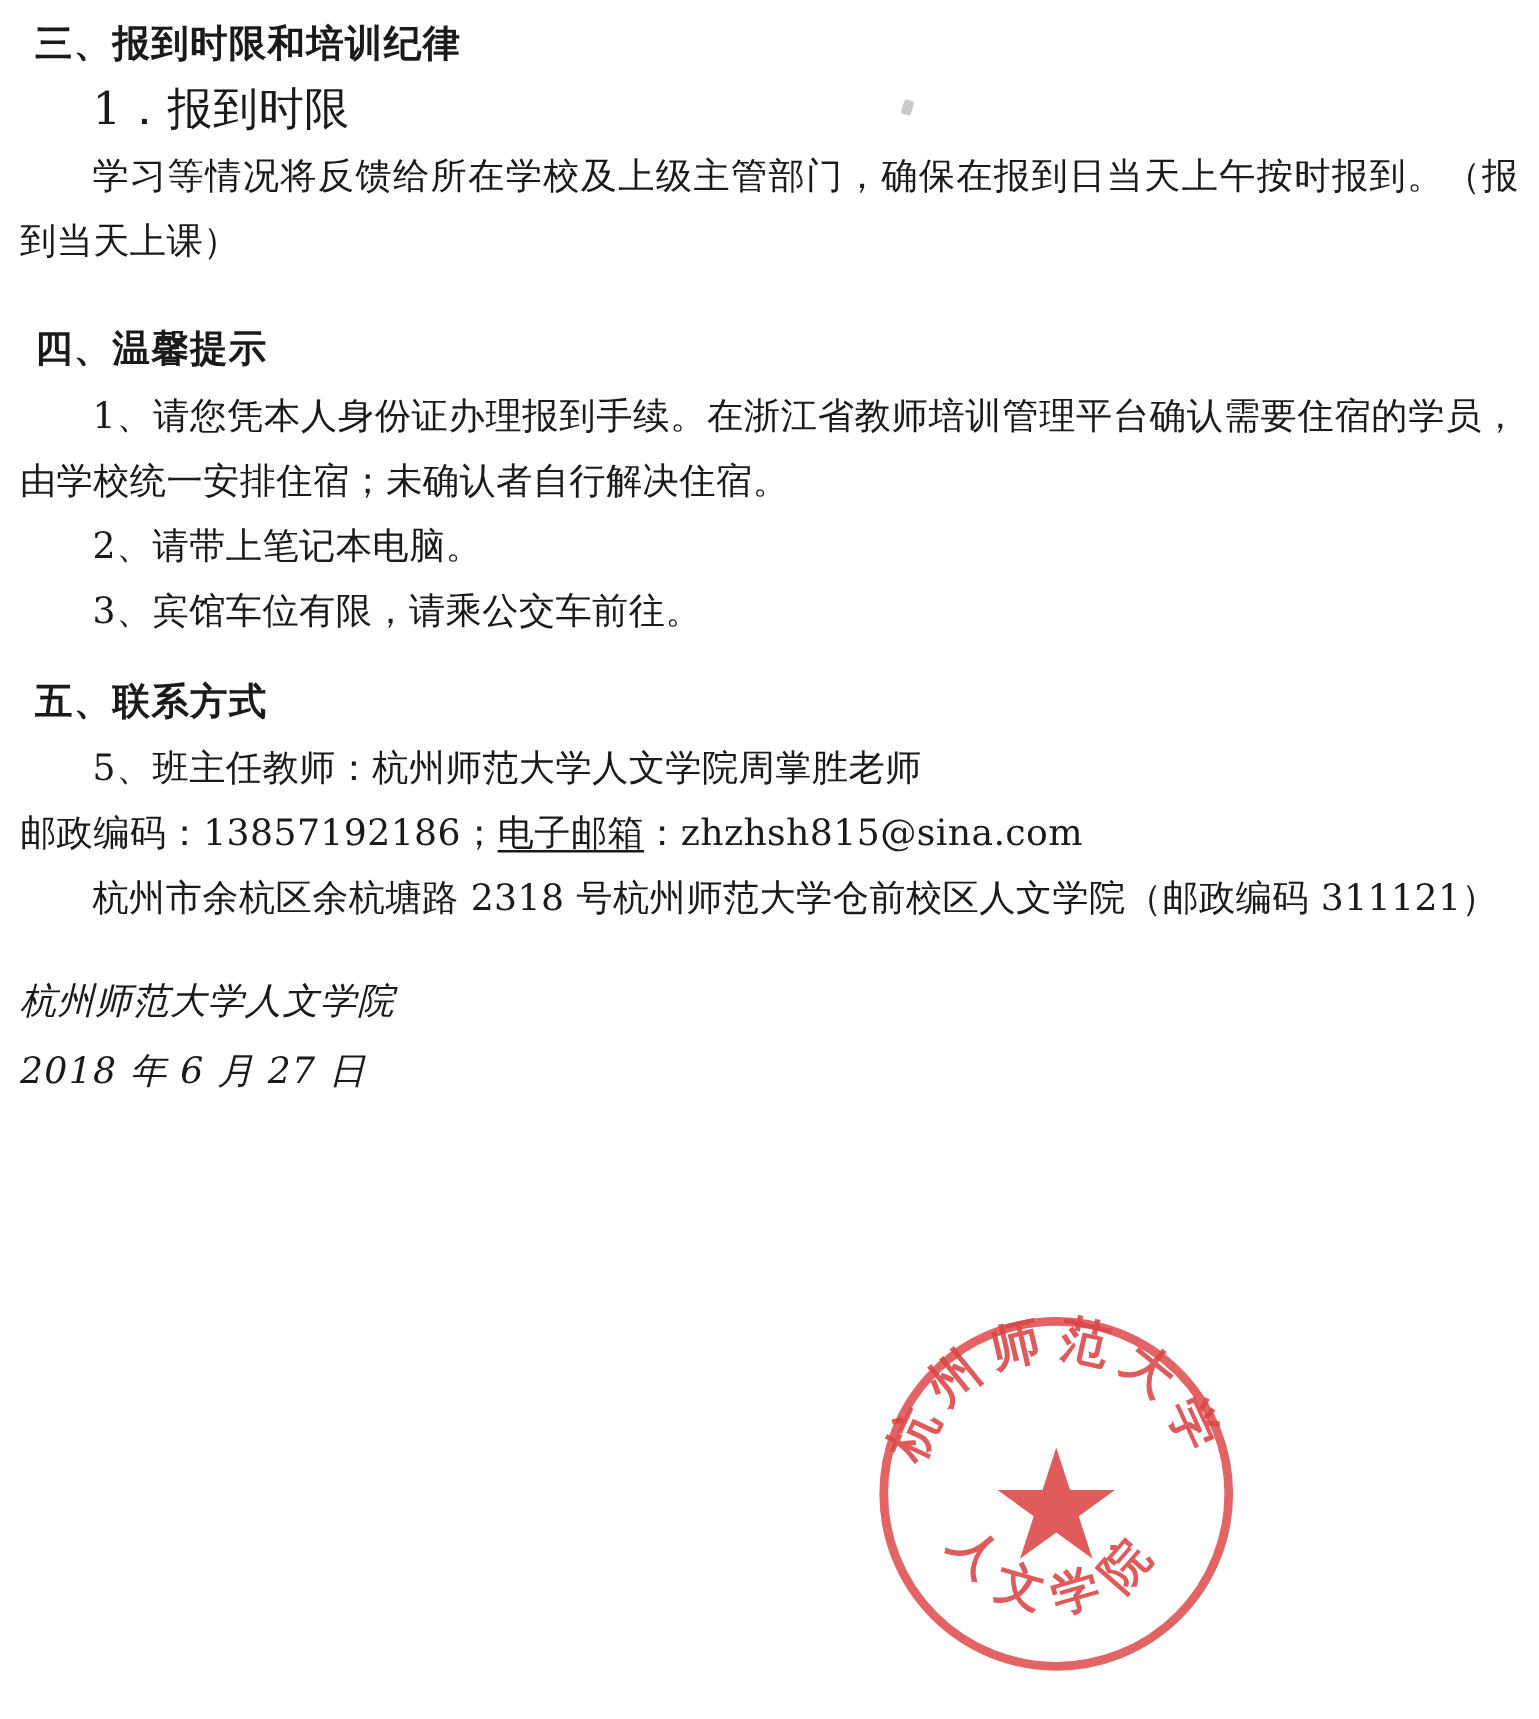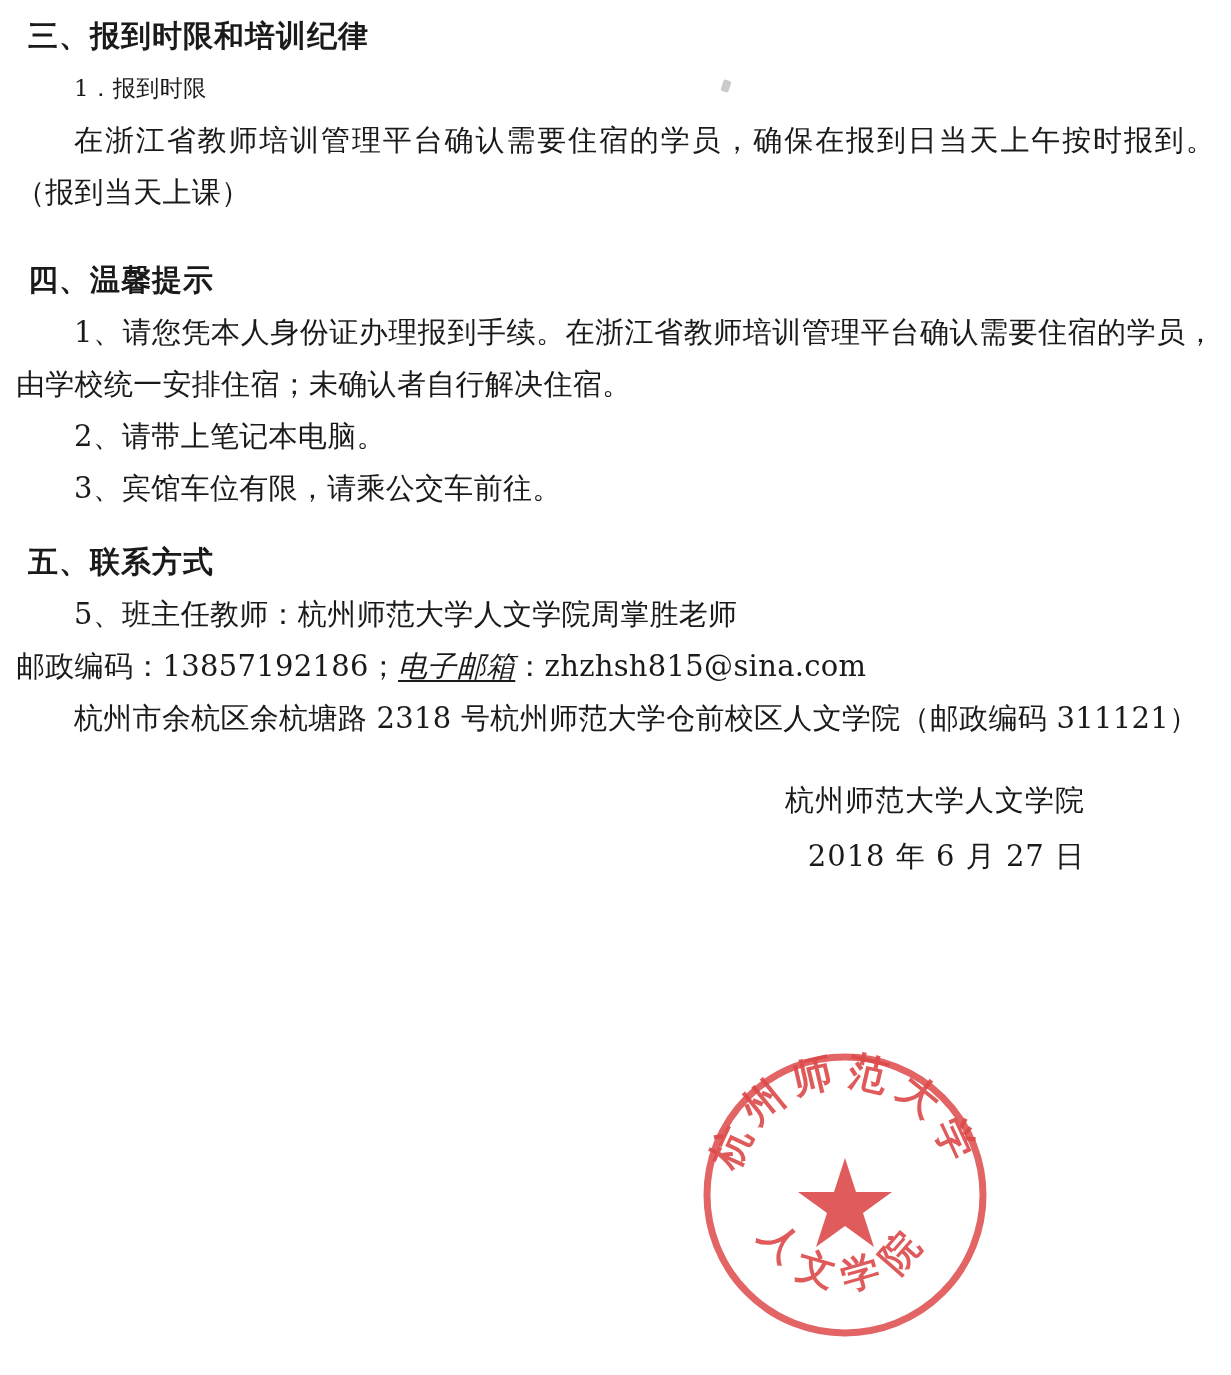--- a/index.html
+++ b/index.html
@@ -30,21 +30,21 @@
   }
   .h-sec {
     font-family: "DejaVu Sans", "Liberation Sans", sans-serif;
     font-weight: bold;
     font-size: 30px;
     line-height: 44px;
     letter-spacing: 1px;
     margin: 0 0 4px 12px;
   }
   .sub {
-    font-size: 23px;
+    font-size: 36px;
     line-height: 52px;
     text-indent: 58px;
     margin: 0;
     letter-spacing: 0.5px;
   }
   .para {
     font-size: 29px;
     line-height: 52px;
     text-indent: 58px;
     margin: 0;
@@ -53,27 +53,27 @@
   }
   .para.noindent {
     text-indent: 0;
   }
   .gap-lg { height: 40px; }
   .gap-md { height: 26px; }
 
   .underline {
     text-decoration: underline;
     text-underline-offset: 4px;
-    font-style: italic;
   }
 
   .sign-block {
     margin-top: 28px;
-    text-align: right;
+    text-align: left;
     padding-right: 130px;
+    font-style: italic;
   }
   .sign-line {
     font-size: 29px;
     line-height: 56px;
     letter-spacing: 1px;
   }
 
   
   .seal {
     position: absolute;
@@ -119,21 +119,21 @@
         <textPath href="#sealBottom" startOffset="50%" text-anchor="middle">人文学院</textPath>
       </text>
       <polygon points="145,108 156,142 192,142 163,163 174,197 145,176 116,197 127,163 98,142 134,142" fill="#d93a3a" opacity="0.9"></polygon>
     </svg>
   </div>
 
   <div class="doc">
 
     <h2 class="h-sec">三、报到时限和培训纪律</h2>
     <p class="sub">1．报到时限</p>
-    <p class="para">在浙江省教师培训管理平台确认需要住宿的学员，确保在报到日当天上午按时报到。（报到当天上课）</p>
+    <p class="para">学习等情况将反馈给所在学校及上级主管部门，确保在报到日当天上午按时报到。（报到当天上课）</p>
 
     <div class="gap-lg"></div>
 
     <h2 class="h-sec">四、温馨提示</h2>
     <p class="para">1、请您凭本人身份证办理报到手续。在浙江省教师培训管理平台确认需要住宿的学员，由学校统一安排住宿；未确认者自行解决住宿。</p>
     <p class="para">2、请带上笔记本电脑。</p>
     <p class="para">3、宾馆车位有限，请乘公交车前往。</p>
 
     <div class="gap-md"></div>
 

